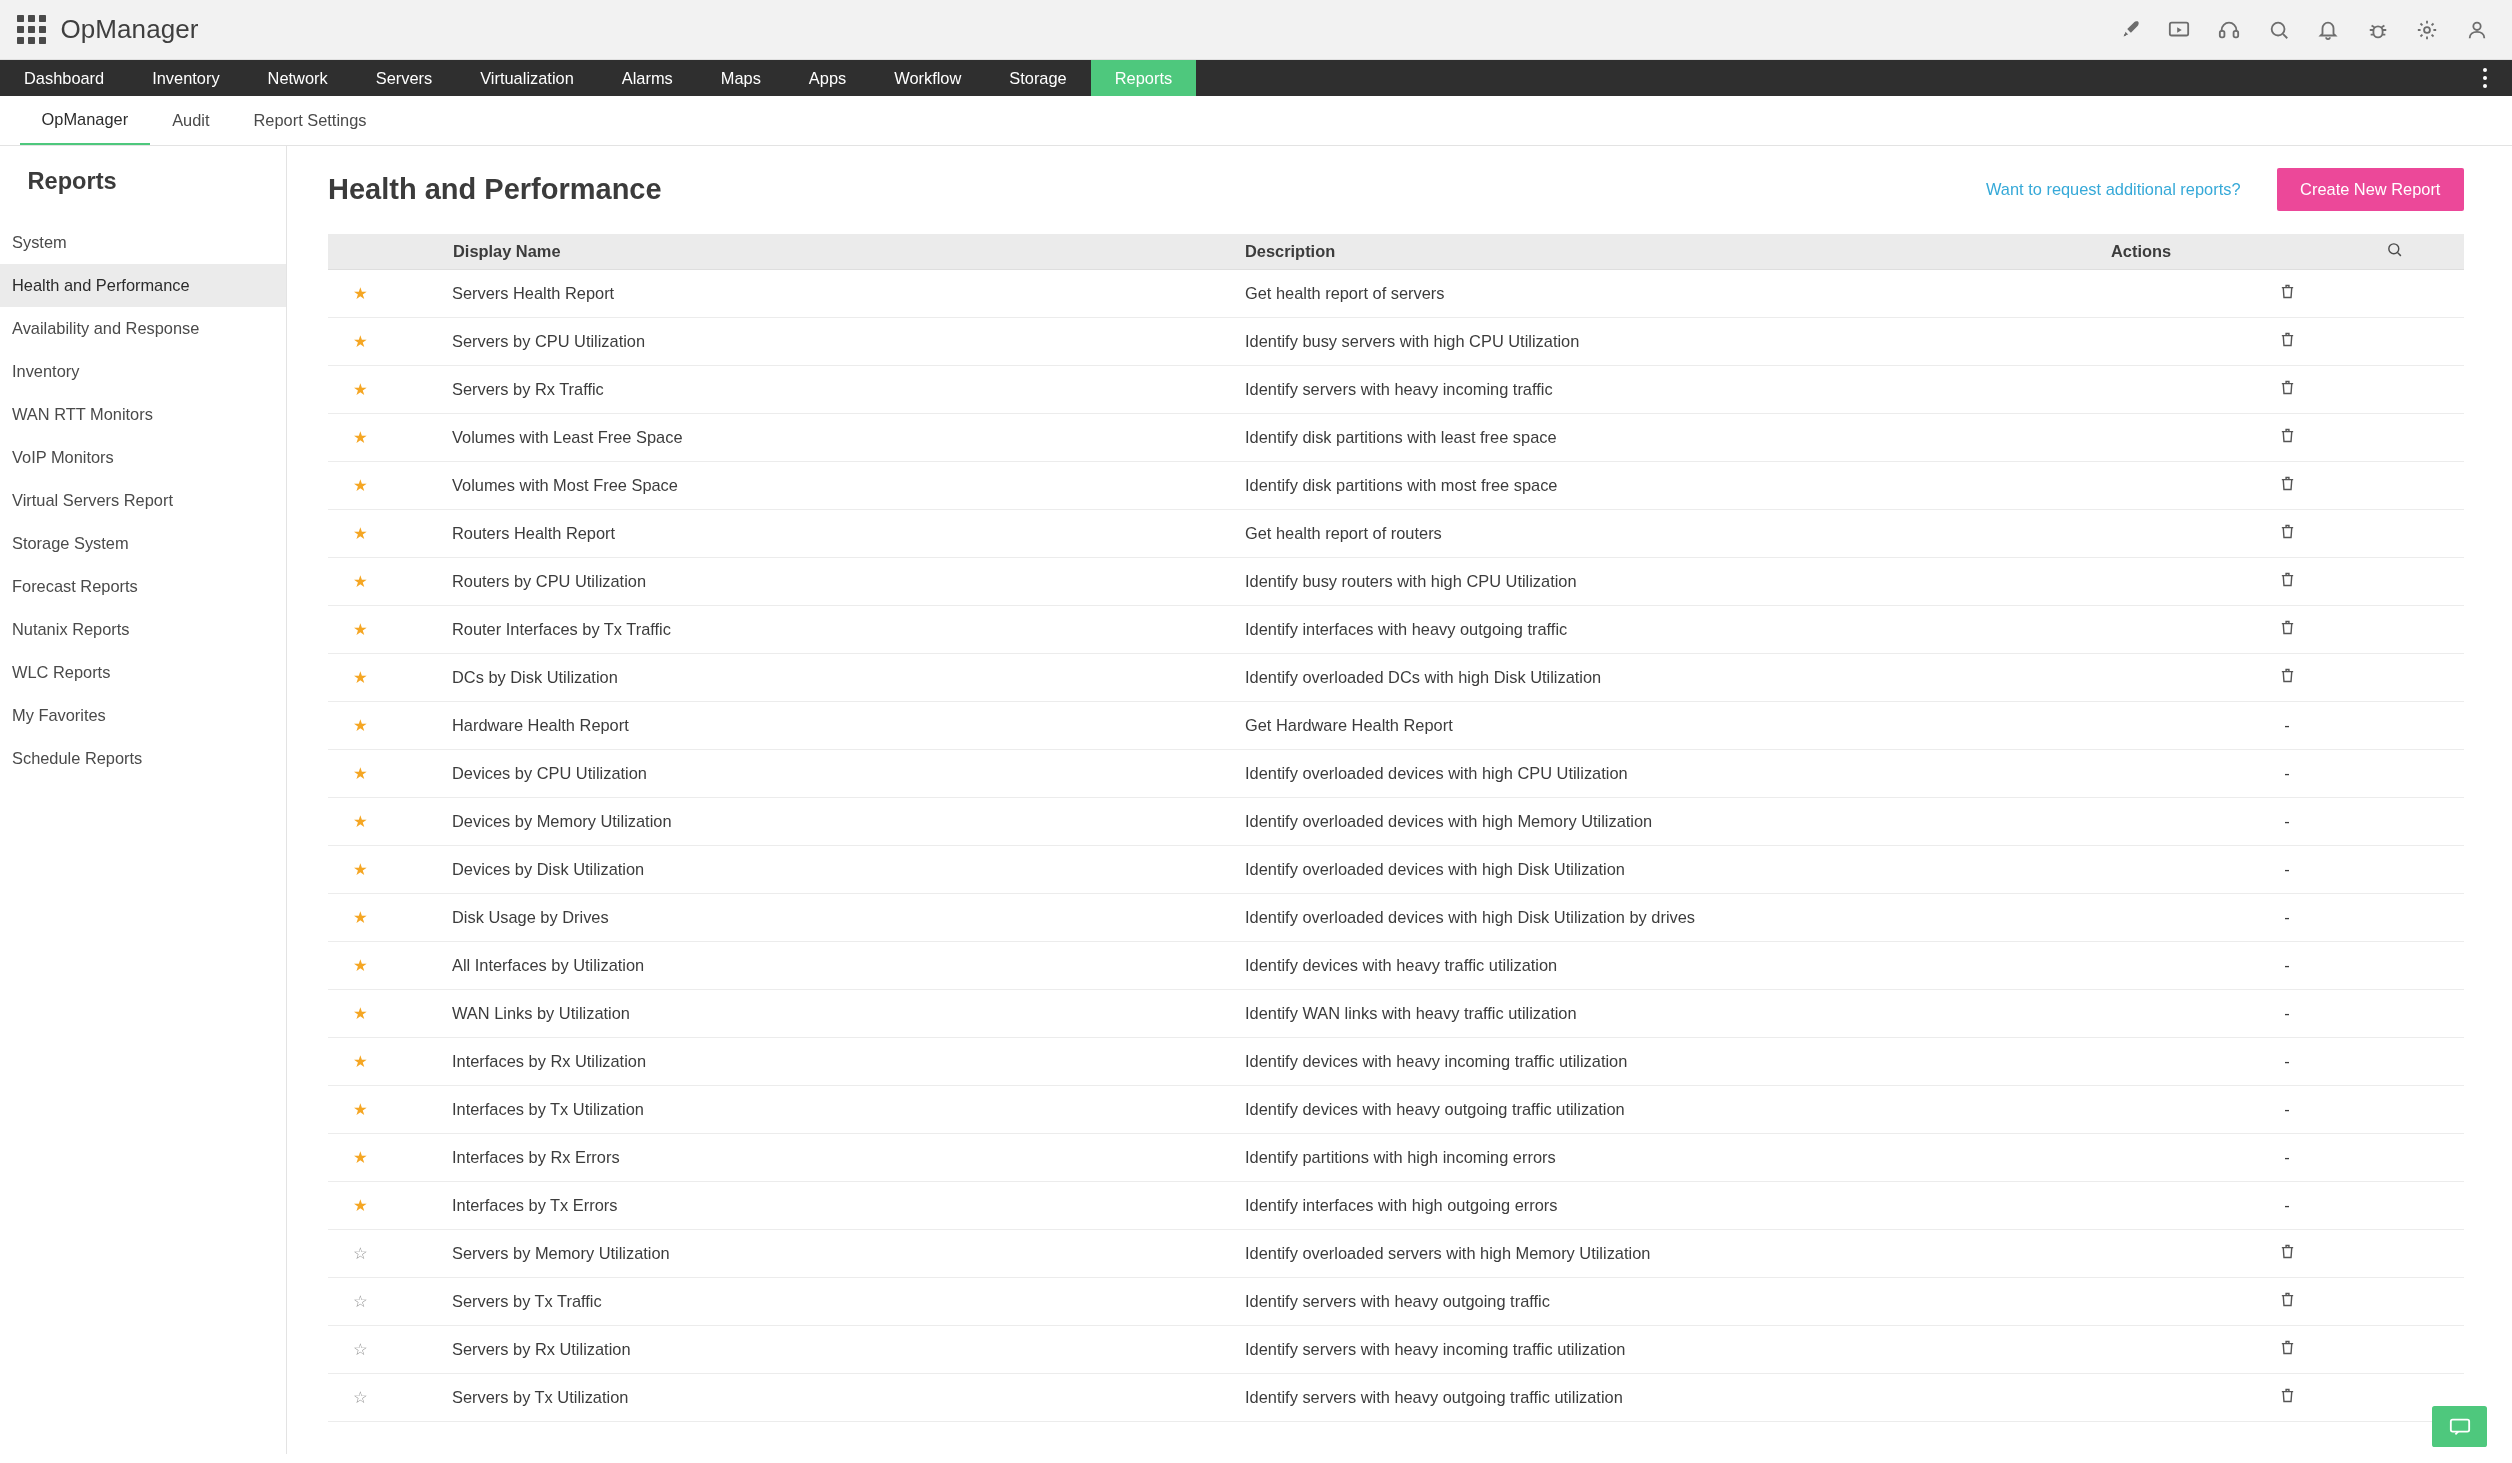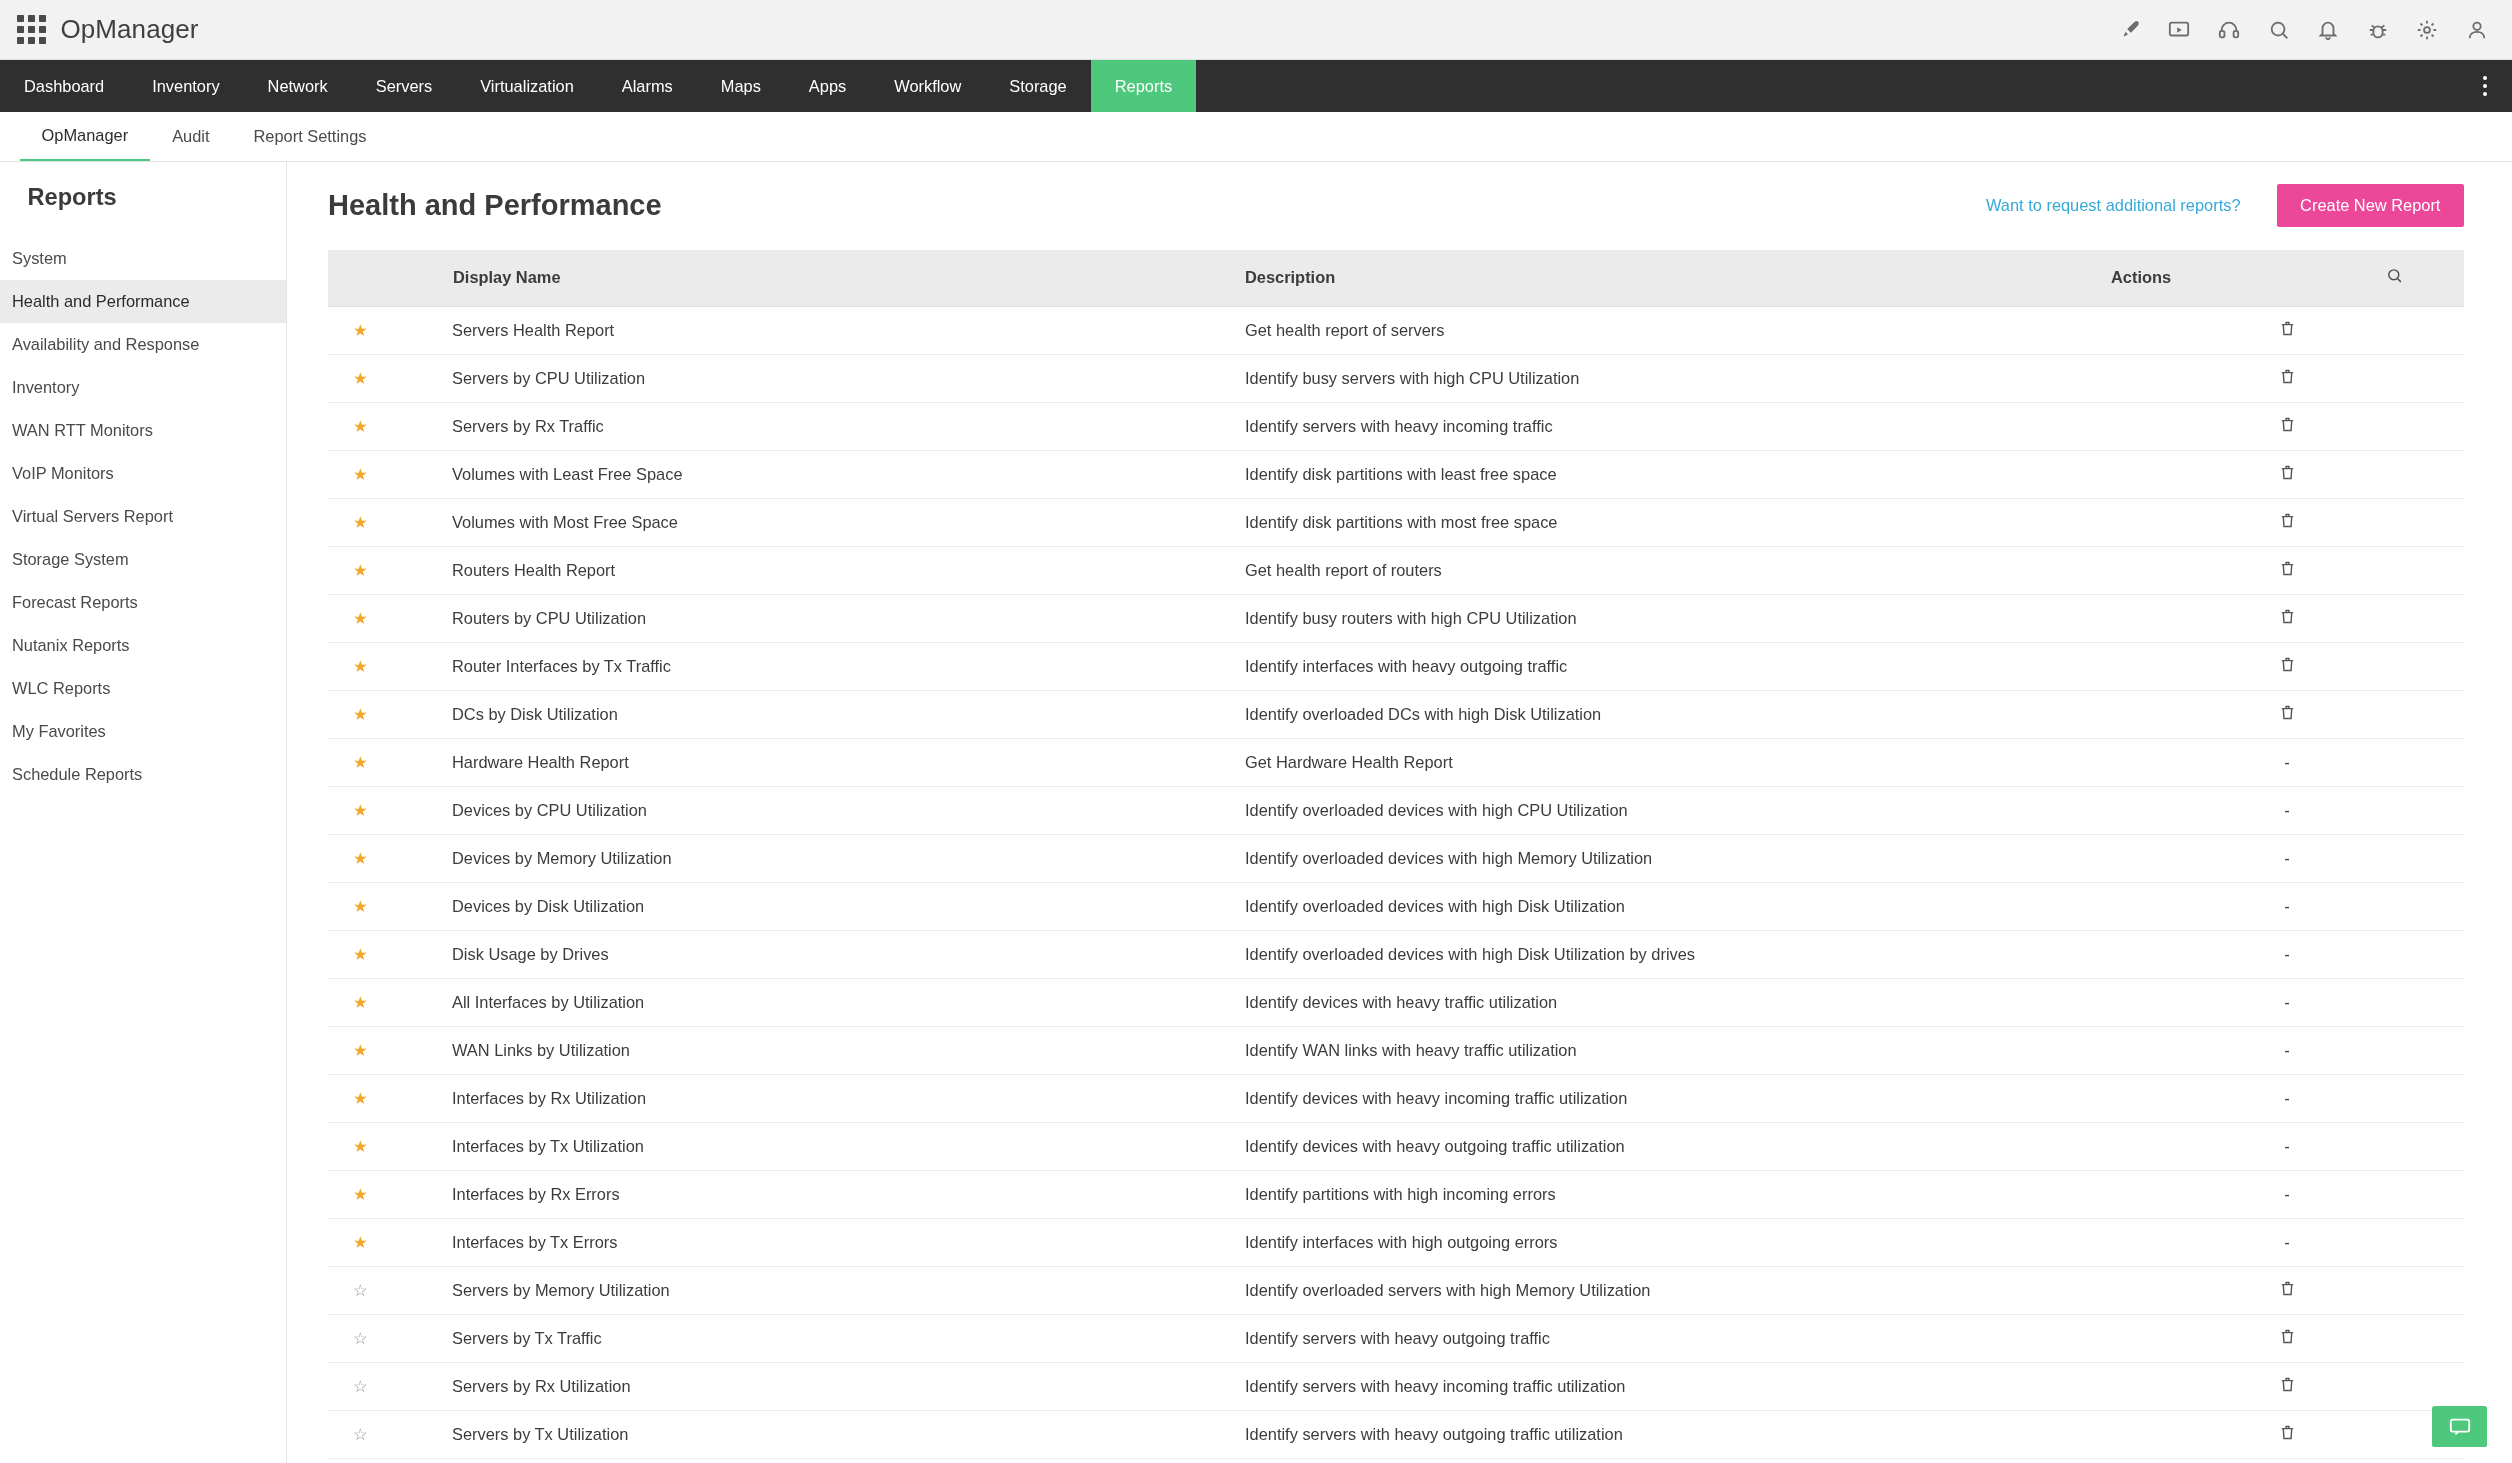--- a/index.html
+++ b/index.html
@@ -34,21 +34,21 @@
     font-weight: 400;
     letter-spacing: 0.1px;
   }
   .topbar-spacer { flex: 1; }
   .topbar-icons { display: flex; align-items: center; gap: 23.6px; }
   .ticon { width: 26px; height: 26px; color: #6d6d6d; display:flex; align-items:center; justify-content:center; }
   .ticon svg { display:block; }
 
   
   .mainnav {
-    height: 52px;
+    height: 36px;
     background: #2f2f2f;
     display: flex;
     align-items: stretch;
     position: relative;
   }
   .mainnav .item {
     color: #ffffff;
     font-size: 16.4px;
     padding: 0 24px;
     display: flex;
@@ -144,21 +144,21 @@
     font-family: inherit;
   }
 
   table.reports {
     width: 100%;
     border-collapse: collapse;
     table-layout: fixed;
   }
   table.reports thead th {
     background: #ebebeb;
-    height: 56px;
+    height: 35px;
     font-size: 16.4px;
     color: #3c3c3c;
     font-weight: 700;
     text-align: left;
     border-bottom: 0.7px solid #dedede;
   }
   th.c-fav { width: 124px; }
   th.c-name { width: 792px; }
   th.c-desc { }
   th.c-act { width: 275px; text-align: center; }

